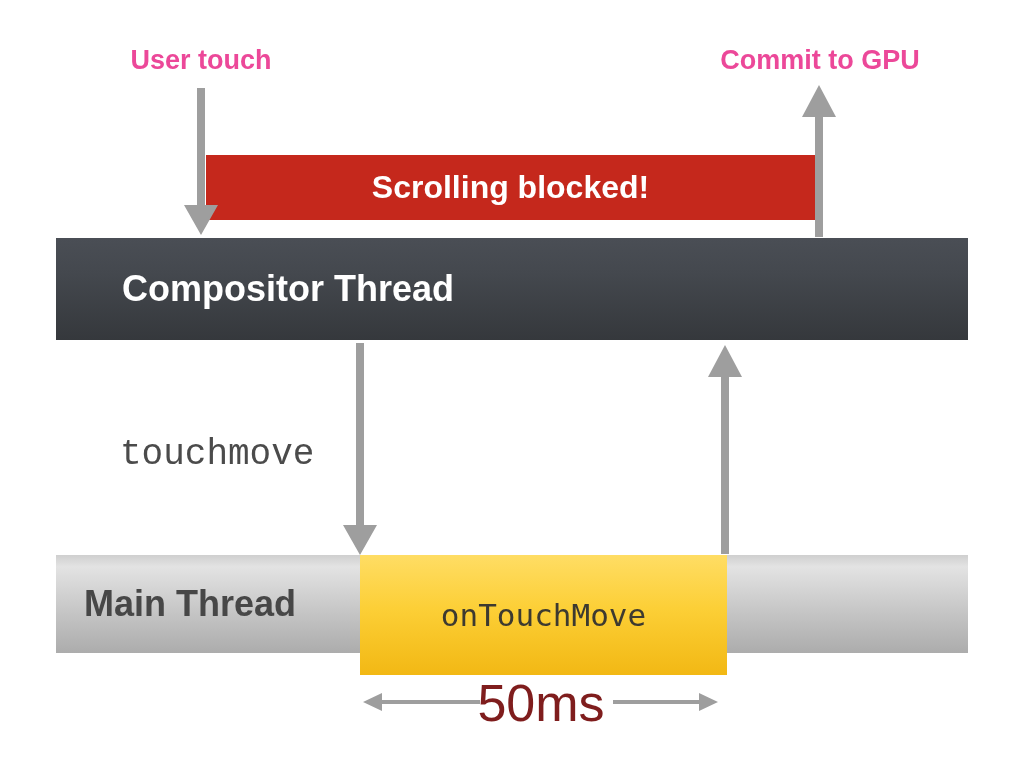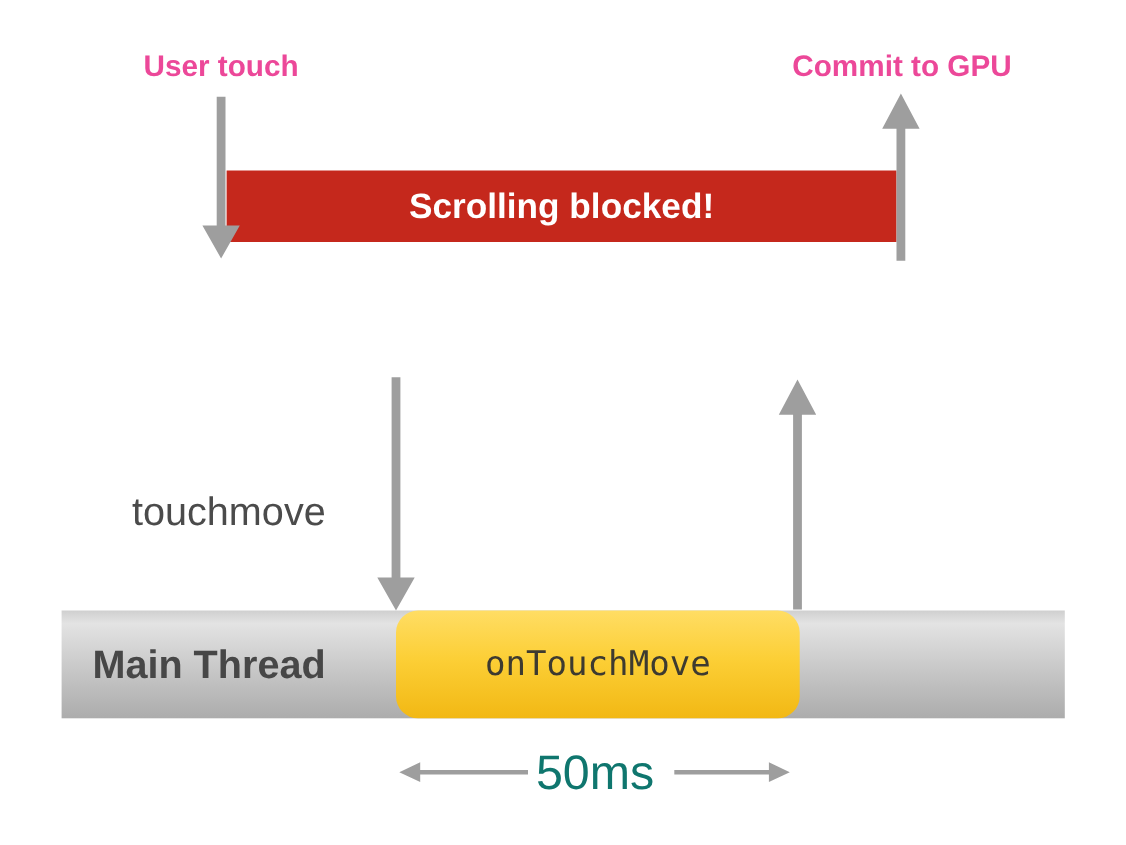--- a/index.html
+++ b/index.html
@@ -61,22 +61,22 @@
   .compositor-bar span {
     color: #ffffff;
     font-size: 36px;
     font-weight: bold;
     padding-left: 66px;
   }
 
   .event-label {
     position: absolute;
     left: 120px;
-    top: 444px;
-    font-family: Liberation Sans, sans-serif;
+    top: 434px;
+    font-family: Liberation Mono, monospace;
     font-size: 36px;
     color: #4b4b4b;
     white-space: nowrap;
     text-align: right;
   }
 
   .main-bar {
     position: absolute;
     left: 56px;
     top: 555px;
@@ -90,43 +90,42 @@
     color: #474747;
     font-size: 36px;
     font-weight: bold;
     padding-left: 28px;
   }
   .task-block {
     position: absolute;
     left: 304px;  
     top: 0;
     width: 367px;
-    height: 98px;
+    height: 120px;
     background: linear-gradient(180deg, #ffdd64 0%, #fccf36 45%, #f2b814 100%);
     display: flex;
     align-items: center;
     justify-content: center;
-    border-radius: 20px;
   }
   .task-block span {
     font-family: "DejaVu Sans Mono", monospace;
     font-size: 31px;
     color: #3d3a30;
   }
 
   .duration-label {
     position: absolute;
     left: 441px;
     top: 680px;
     width: 200px;
     height: 46px;
     line-height: 46px;
     text-align: center;
-    font-size: 44px;
-    color: #0f766e;
+    font-size: 52px;
+    color: #7f1d1d;
   }
 
   .arrows-layer {
     position: absolute;
     left: 0;
     top: 0;
     width: 1024px;
     height: 768px;
     pointer-events: none;
   }
@@ -137,20 +136,23 @@
 <div class="canvas">
 
   <div class="title title-left">User touch</div>
 
   <div class="title title-right">Commit to GPU</div>
 
   <div class="blocked-bar">
     <span>Scrolling blocked!</span>
   </div>
 
+  <div class="compositor-bar">
+    <span>Compositor Thread</span>
+  </div>
 
   <div class="event-label">touchmove</div>
 
   <div class="main-bar">
     <span class="main-label">Main Thread</span>
     <div class="task-block">
       <span>onTouchMove</span>
     </div>
   </div>
 

